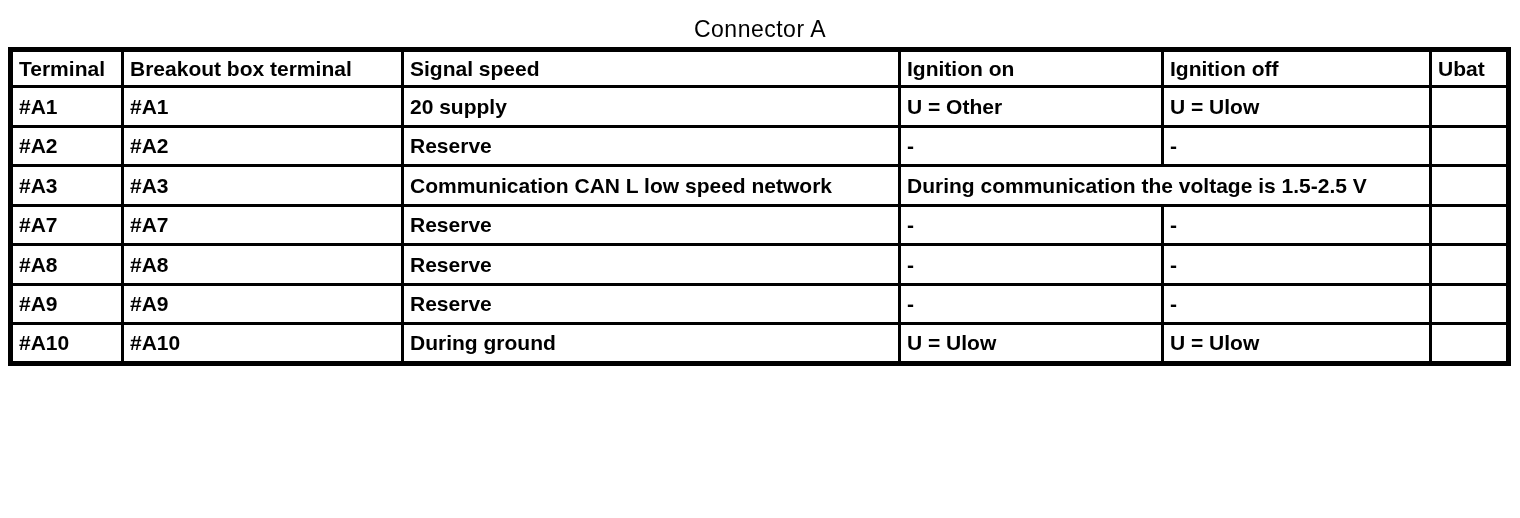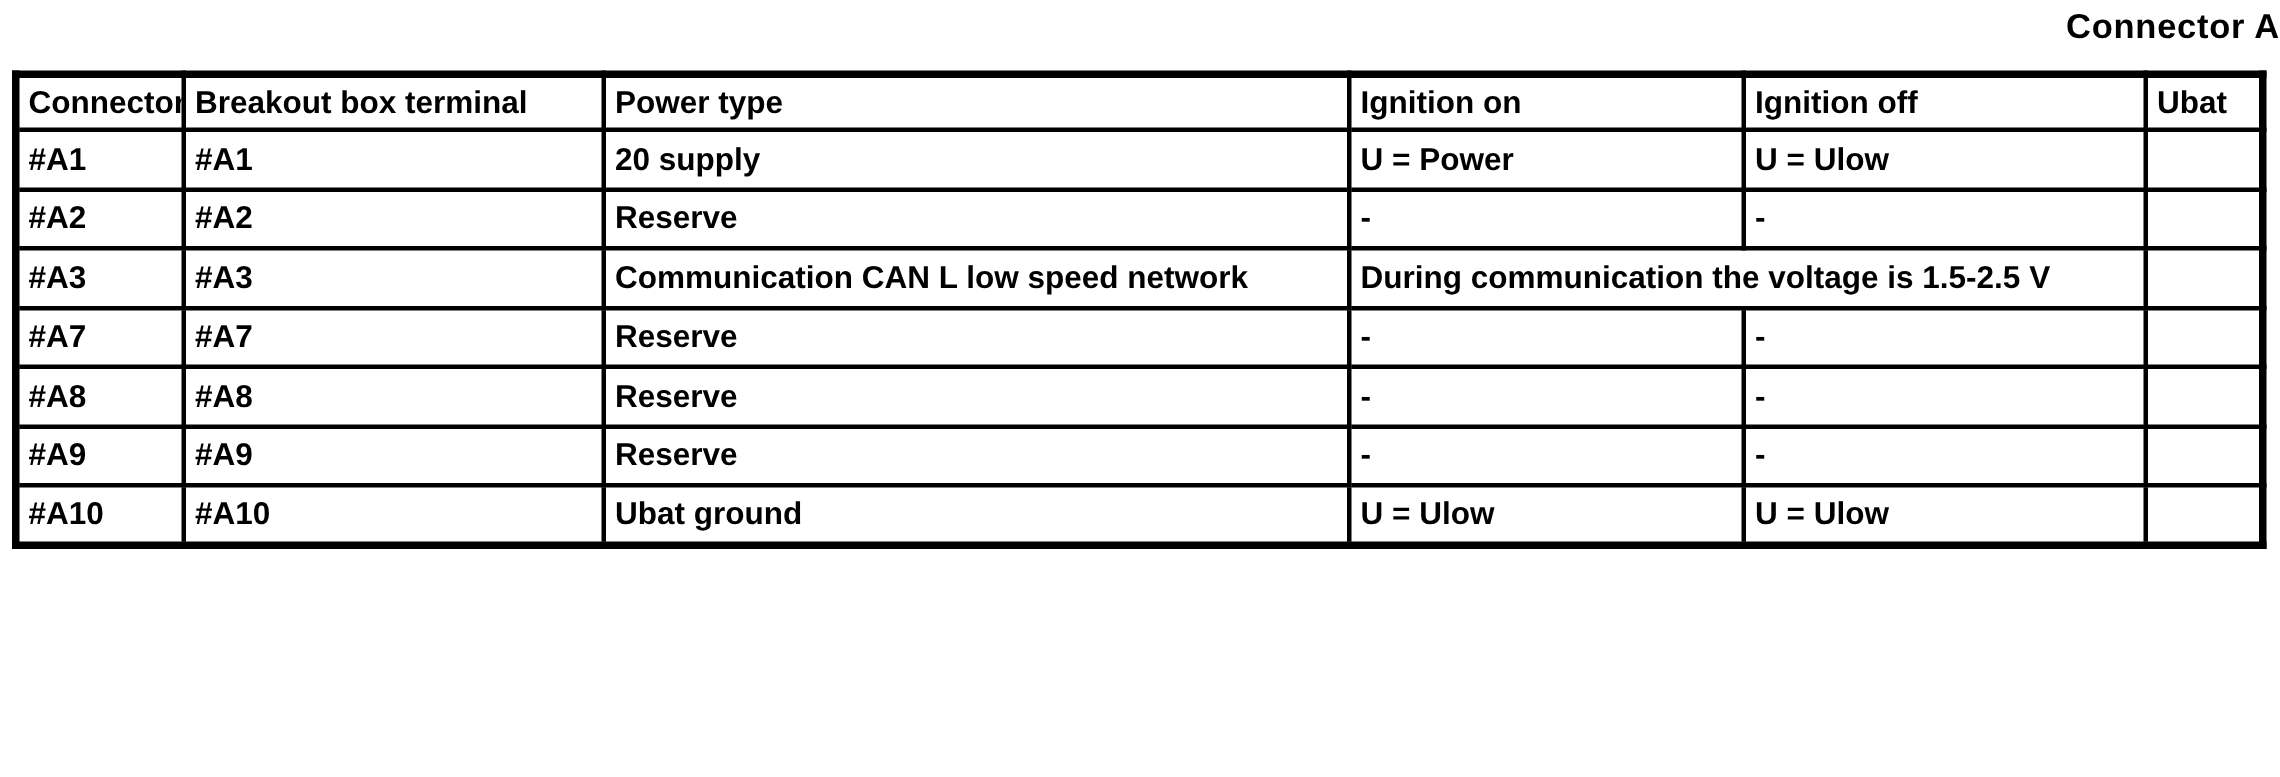--- a/index.html
+++ b/index.html
@@ -10,26 +10,26 @@
   }
   .page {
     position: relative;
     width: 1520px;
     height: 518px;
     background: #ffffff;
     overflow: hidden;
   }
   .title {
     position: absolute;
-    top: 4px;
+    top: 16px;
     left: 0;
     width: 100%;
-    text-align: right;
+    text-align: center;
     font-size: 23px;
-    font-weight: 700;
+    font-weight: 400;
     letter-spacing: 0.5px;
   }
   table.connector {
     position: absolute;
     top: 47px;
     left: 8px;
     width: 1498px;
     border-collapse: collapse;
     table-layout: fixed;
     border: 5px solid #000000;
@@ -70,34 +70,34 @@
     <colgroup>
       <col class="c-terminal">
       <col class="c-breakout">
       <col class="c-signal">
       <col class="c-ign-on">
       <col class="c-ign-off">
       <col class="c-other">
     </colgroup>
     <thead>
       <tr>
-        <th>Connector</th>
+        <th>Terminal</th>
         <th>Breakout box terminal</th>
-        <th>Power type</th>
+        <th>Signal speed</th>
         <th>Ignition on</th>
         <th>Ignition off</th>
         <th>Ubat</th>
       </tr>
     </thead>
     <tbody>
         <tr>
           <td>#A1</td>
           <td>#A1</td>
           <td>20 supply</td>
-          <td>U = Power</td>
+          <td>U = Other</td>
           <td>U = Ulow</td>
           <td></td>
         </tr>
         <tr>
           <td>#A2</td>
           <td>#A2</td>
           <td>Reserve</td>
           <td>-</td>
           <td>-</td>
           <td></td>
@@ -129,20 +129,20 @@
           <td>#A9</td>
           <td>#A9</td>
           <td>Reserve</td>
           <td>-</td>
           <td>-</td>
           <td></td>
         </tr>
         <tr>
           <td>#A10</td>
           <td>#A10</td>
-          <td>Ubat ground</td>
+          <td>During ground</td>
           <td>U = Ulow</td>
           <td>U = Ulow</td>
           <td></td>
         </tr>
       </tbody>
   </table>
 </div>
 
 </body></html>

